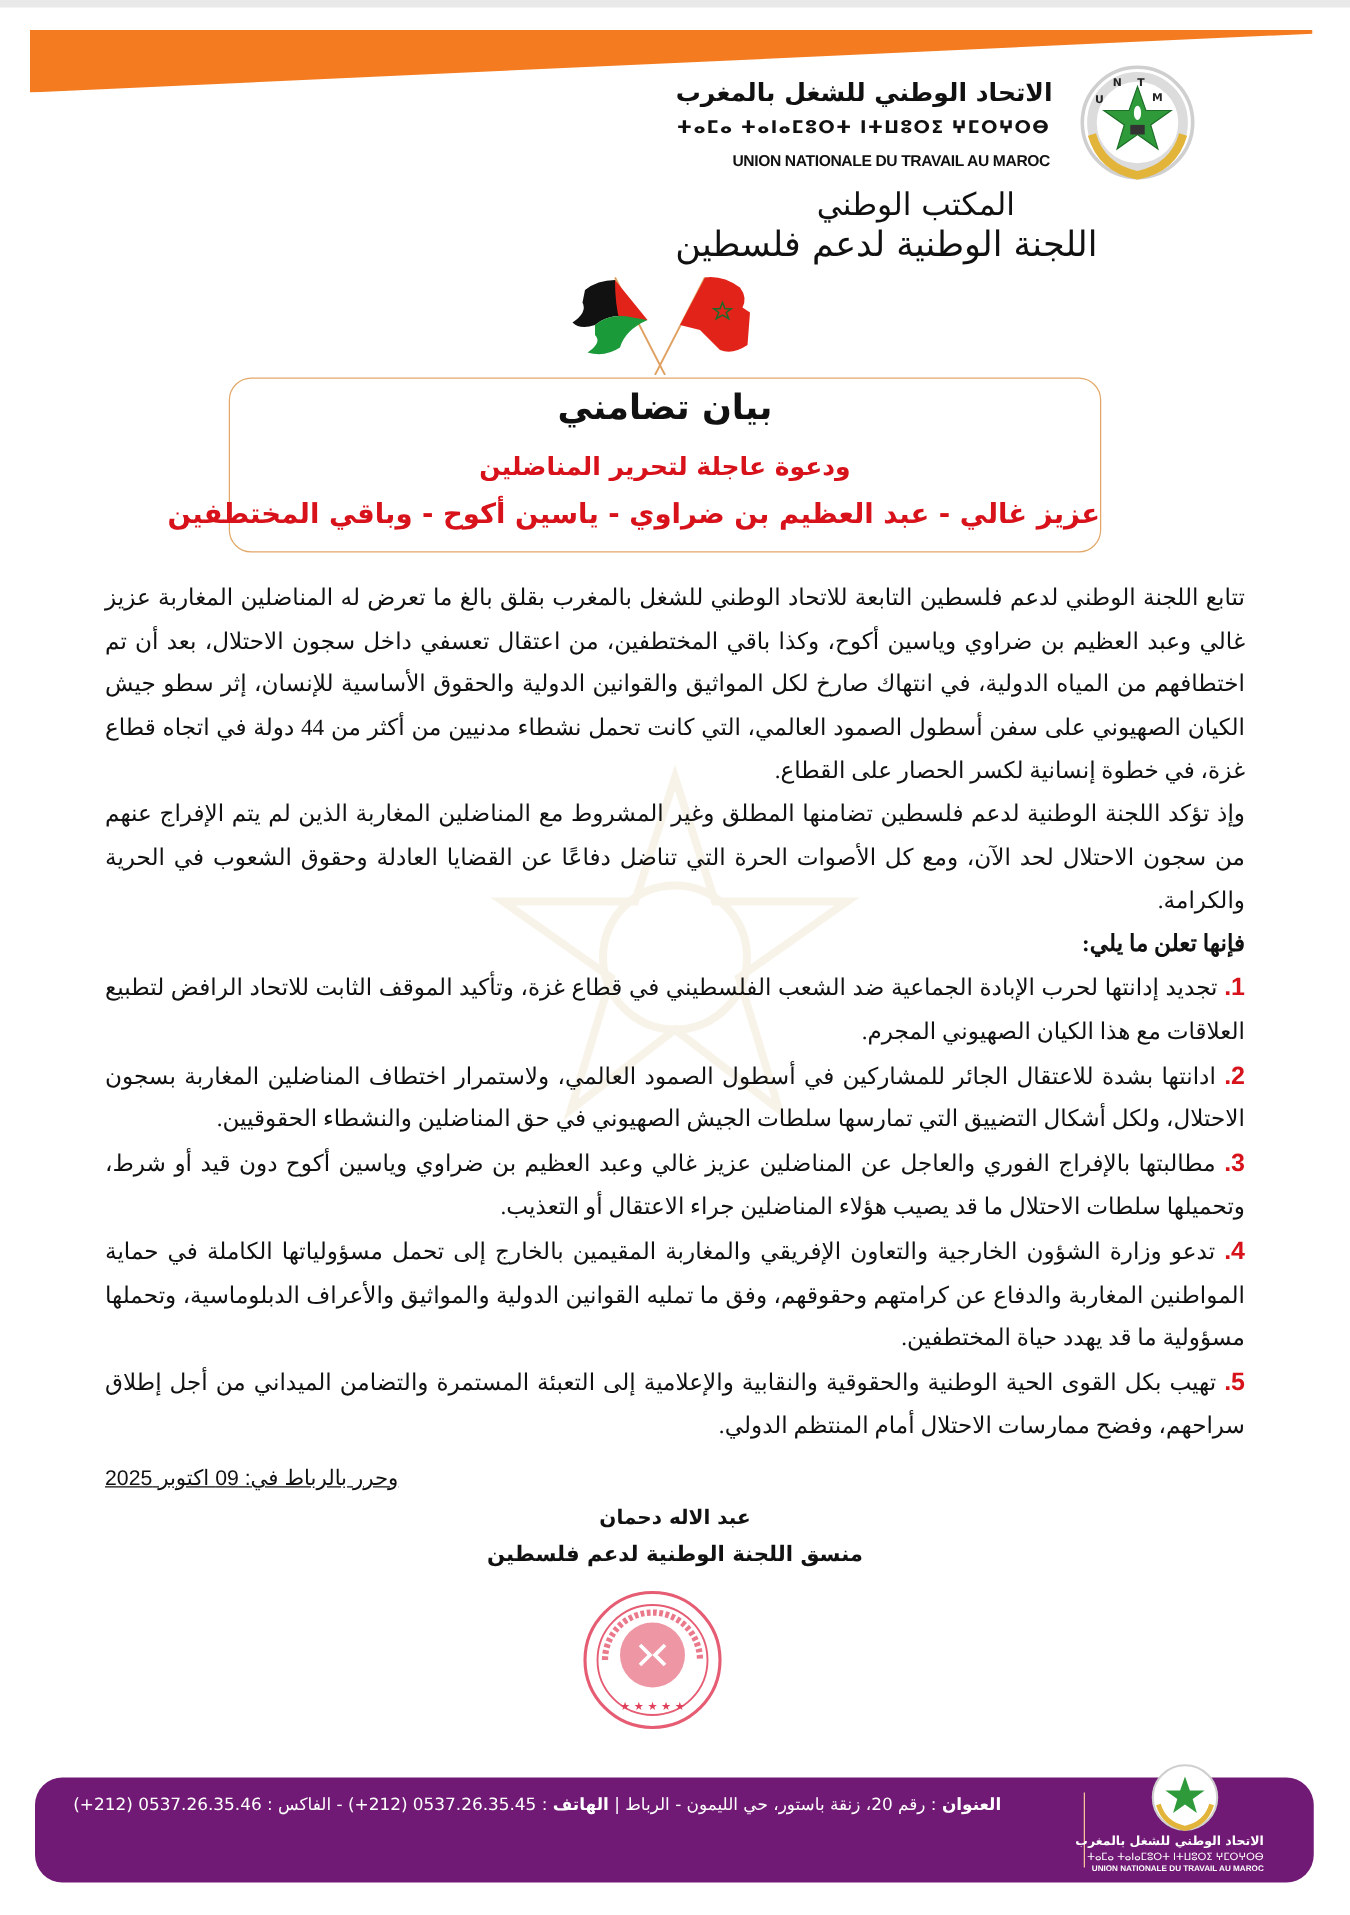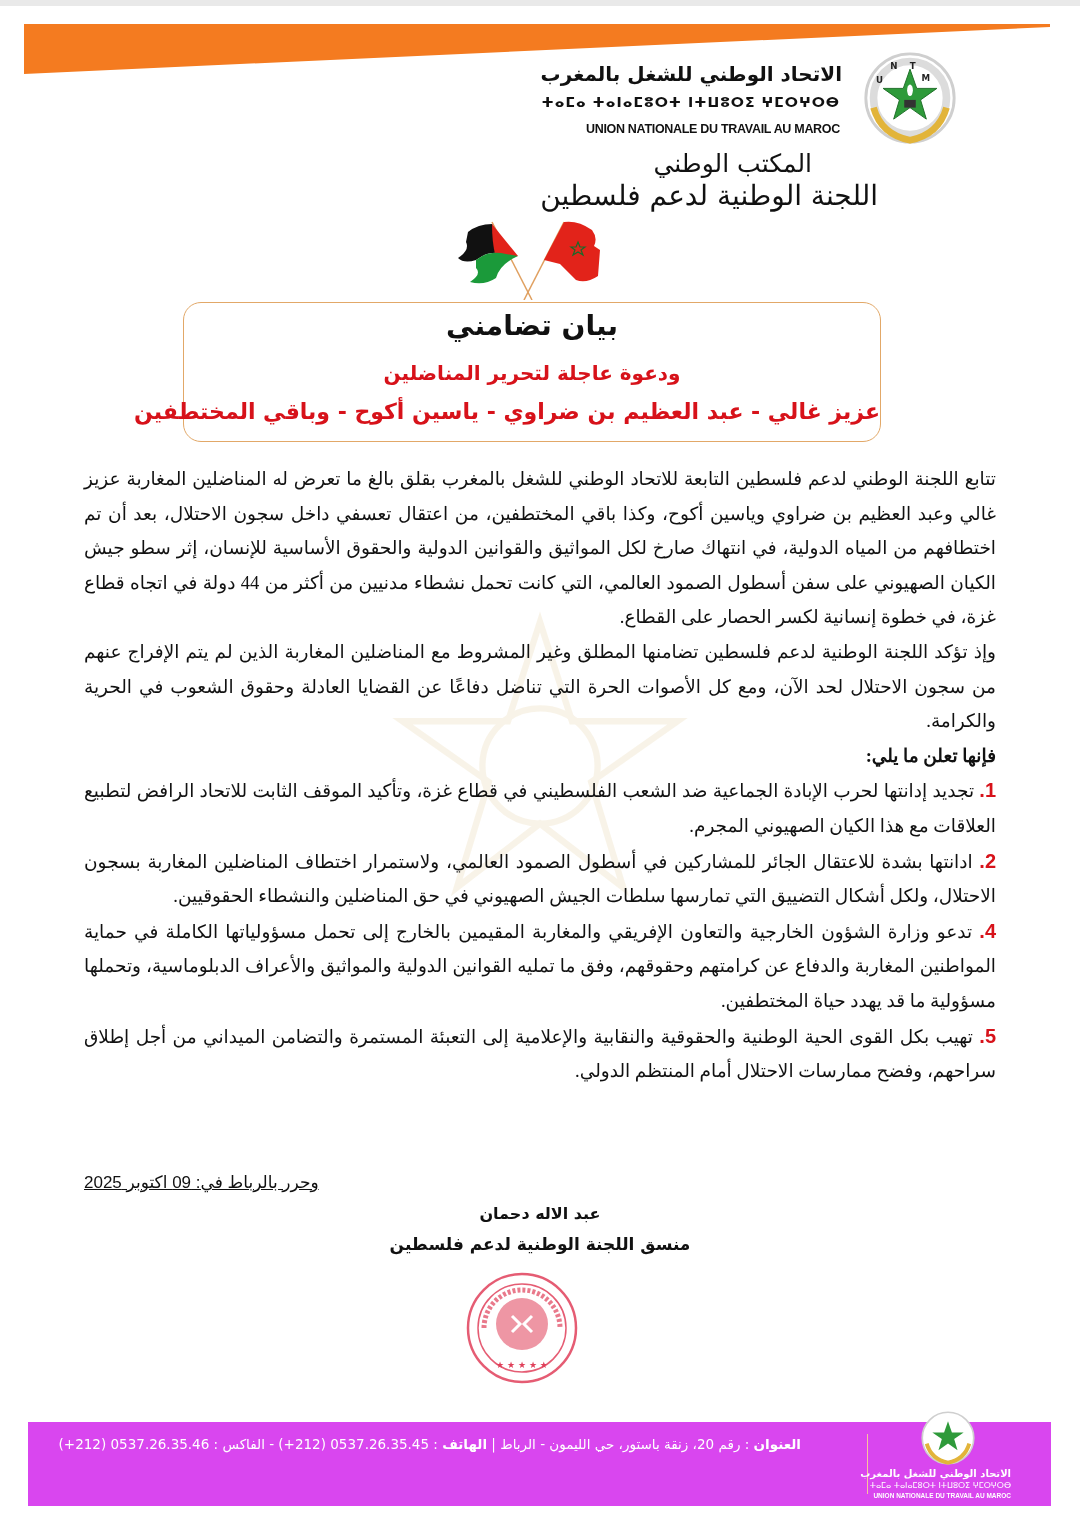--- a/index.html
+++ b/index.html
@@ -79,21 +79,22 @@
     font-family: "DejaVu Sans", sans-serif; font-weight: bold; font-size: 16px; direction: rtl;
   }
   .sig-title {
     position: absolute; left: 0; width: 1080px; top: 1228px; text-align: center;
     font-family: "DejaVu Sans", sans-serif; font-weight: bold; font-size: 17px; direction: rtl;
   }
   .stamp { position: absolute; left: 462px; top: 1262px; width: 120px; height: 120px; }
   
   .footer {
     position: absolute; left: 28px; top: 1416px; width: 1023px; height: 84px;
-    background: #d946ef;
+    background: #701a75;
+    border-radius: 22px;
   }
   .footer-divider { position: absolute; right: 183px; top: 12px; width: 1px; height: 60px; background: #f8c39a; }
   .footer-line1 {
     position: absolute; right: 250px; top: 14px; color: #fff; font-size: 13.5px; white-space: nowrap; direction: rtl;
     font-family: "DejaVu Sans", sans-serif;
   }
   .footer-line2 {
     position: absolute; right: 360px; top: 48px; color: #fff; font-size: 13.5px; white-space: nowrap; direction: rtl;
     font-family: "DejaVu Sans", sans-serif;
     margin-top: 43px;
@@ -156,20 +157,21 @@
     <polygon points="50,5 60,36 93,36 66,55 76,88 50,68 24,88 34,55 7,36 40,36" fill="none" stroke="#c9a24a" stroke-width="2"></polygon>
     <circle cx="50" cy="50" r="18" fill="none" stroke="#c9a24a" stroke-width="2"></circle>
   </svg>
 
   <div class="body-text">
     <p>تتابع اللجنة الوطني لدعم فلسطين التابعة للاتحاد الوطني للشغل بالمغرب بقلق بالغ ما تعرض له المناضلين المغاربة عزيز غالي وعبد العظيم بن ضراوي وياسين أكوح، وكذا باقي المختطفين، من اعتقال تعسفي داخل سجون الاحتلال، بعد أن تم اختطافهم من المياه الدولية، في انتهاك صارخ لكل المواثيق والقوانين الدولية والحقوق الأساسية للإنسان، إثر سطو جيش الكيان الصهيوني على سفن أسطول الصمود العالمي، التي كانت تحمل نشطاء مدنيين من أكثر من 44 دولة في اتجاه قطاع غزة، في خطوة إنسانية لكسر الحصار على القطاع.</p>
     <p>وإذ تؤكد اللجنة الوطنية لدعم فلسطين تضامنها المطلق وغير المشروط مع المناضلين المغاربة الذين لم يتم الإفراج عنهم من سجون الاحتلال لحد الآن، ومع كل الأصوات الحرة التي تناضل دفاعًا عن القضايا العادلة وحقوق الشعوب في الحرية والكرامة.</p>
     <p class="declare">فإنها تعلن ما يلي:</p>
     <p><span class="item-num">1.</span> <span>تجديد إدانتها لحرب الإبادة الجماعية ضد الشعب الفلسطيني في قطاع غزة، وتأكيد الموقف الثابت للاتحاد الرافض لتطبيع العلاقات مع هذا الكيان الصهيوني المجرم.</span></p>
     <p><span class="item-num">2.</span> <span>ادانتها بشدة للاعتقال الجائر للمشاركين في أسطول الصمود العالمي، ولاستمرار اختطاف المناضلين المغاربة بسجون الاحتلال، ولكل أشكال التضييق التي تمارسها سلطات الجيش الصهيوني في حق المناضلين والنشطاء الحقوقيين.</span></p>
+    <p><span class="item-num">3.</span> <span>مطالبتها بالإفراج الفوري والعاجل عن المناضلين عزيز غالي وعبد العظيم بن ضراوي وياسين أكوح دون قيد أو شرط، وتحميلها سلطات الاحتلال ما قد يصيب هؤلاء المناضلين جراء الاعتقال أو التعذيب.</span></p>
     <p><span class="item-num">4.</span> <span>تدعو وزارة الشؤون الخارجية والتعاون الإفريقي والمغاربة المقيمين بالخارج إلى تحمل مسؤولياتها الكاملة في حماية المواطنين المغاربة والدفاع عن كرامتهم وحقوقهم، وفق ما تمليه القوانين الدولية والمواثيق والأعراف الدبلوماسية، وتحملها مسؤولية ما قد يهدد حياة المختطفين.</span></p>
     <p><span class="item-num">5.</span> <span>تهيب بكل القوى الحية الوطنية والحقوقية والنقابية والإعلامية إلى التعبئة المستمرة والتضامن الميداني من أجل إطلاق سراحهم، وفضح ممارسات الاحتلال أمام المنتظم الدولي.</span></p>
   </div>
 
   <div class="date-line">وحرر بالرباط في: 09 اكتوبر 2025</div>
   <div class="sig-name">عبد الاله دحمان</div>
   <div class="sig-title">منسق اللجنة الوطنية لدعم فلسطين</div>
 
   <svg class="stamp" viewBox="0 0 120 120">
     <circle cx="60" cy="60" r="54" fill="none" stroke="#e0405a" stroke-width="2.5" opacity="0.85"></circle>

